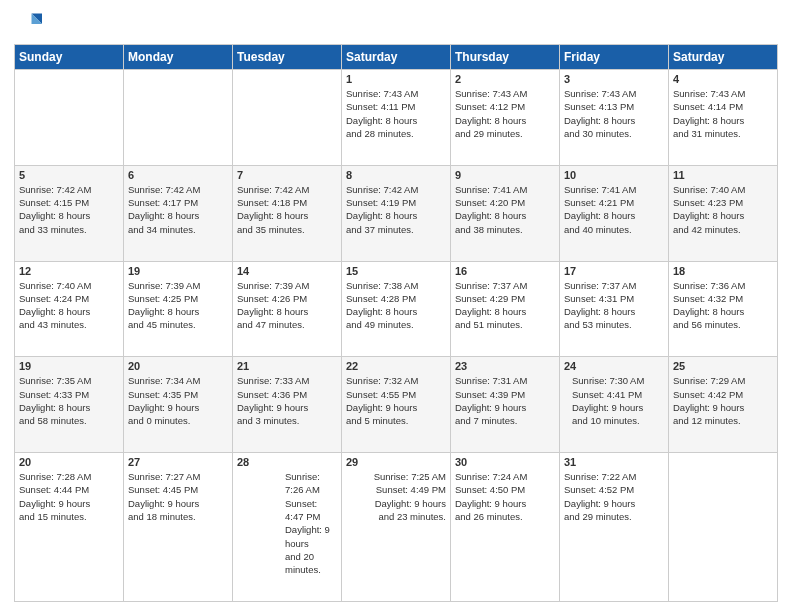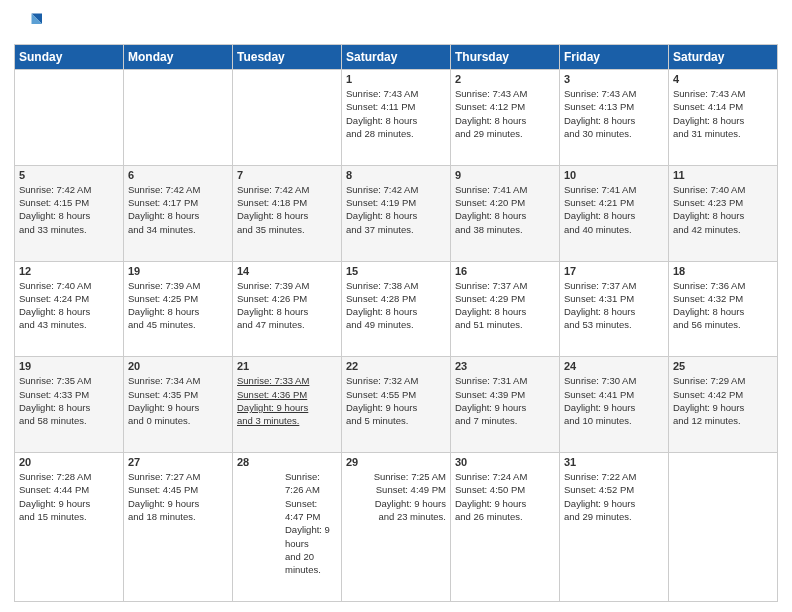--- a/index.html
+++ b/index.html
@@ -279,42 +279,42 @@
           </td>
           <td>
             <div class="day-number">20</div>
             <div class="day-info" style="white-space: pre-line;">Sunrise: 7:34 AM
 Sunset: 4:35 PM
 Daylight: 9 hours
 and 0 minutes.</div>
           </td>
           <td>
             <div class="day-number">21</div>
-            <div class="day-info" style="white-space: pre-line; text-decoration: underline;">Sunrise: 7:33 AM
+            <div class="day-info" style="white-space: pre-line;">Sunrise: 7:33 AM
 Sunset: 4:36 PM
 Daylight: 9 hours
 and 3 minutes.</div>
           </td>
           <td>
             <div class="day-number">22</div>
             <div class="day-info" style="white-space: pre-line;">Sunrise: 7:32 AM
 Sunset: 4:55 PM
 Daylight: 9 hours
 and 5 minutes.</div>
           </td>
           <td>
             <div class="day-number">23</div>
             <div class="day-info" style="white-space: pre-line;">Sunrise: 7:31 AM
 Sunset: 4:39 PM
 Daylight: 9 hours
 and 7 minutes.</div>
           </td>
           <td>
             <div class="day-number">24</div>
-            <div class="day-info" style="white-space: pre-line;">Sunrise: 7:30 AM
+            <div class="day-info" style="white-space: pre-line; margin-left: 8px;">Sunrise: 7:30 AM
 Sunset: 4:41 PM
 Daylight: 9 hours
 and 10 minutes.</div>
           </td>
           <td>
             <div class="day-number">25</div>
             <div class="day-info" style="white-space: pre-line;">Sunrise: 7:29 AM
 Sunset: 4:42 PM
 Daylight: 9 hours
 and 12 minutes.</div>

